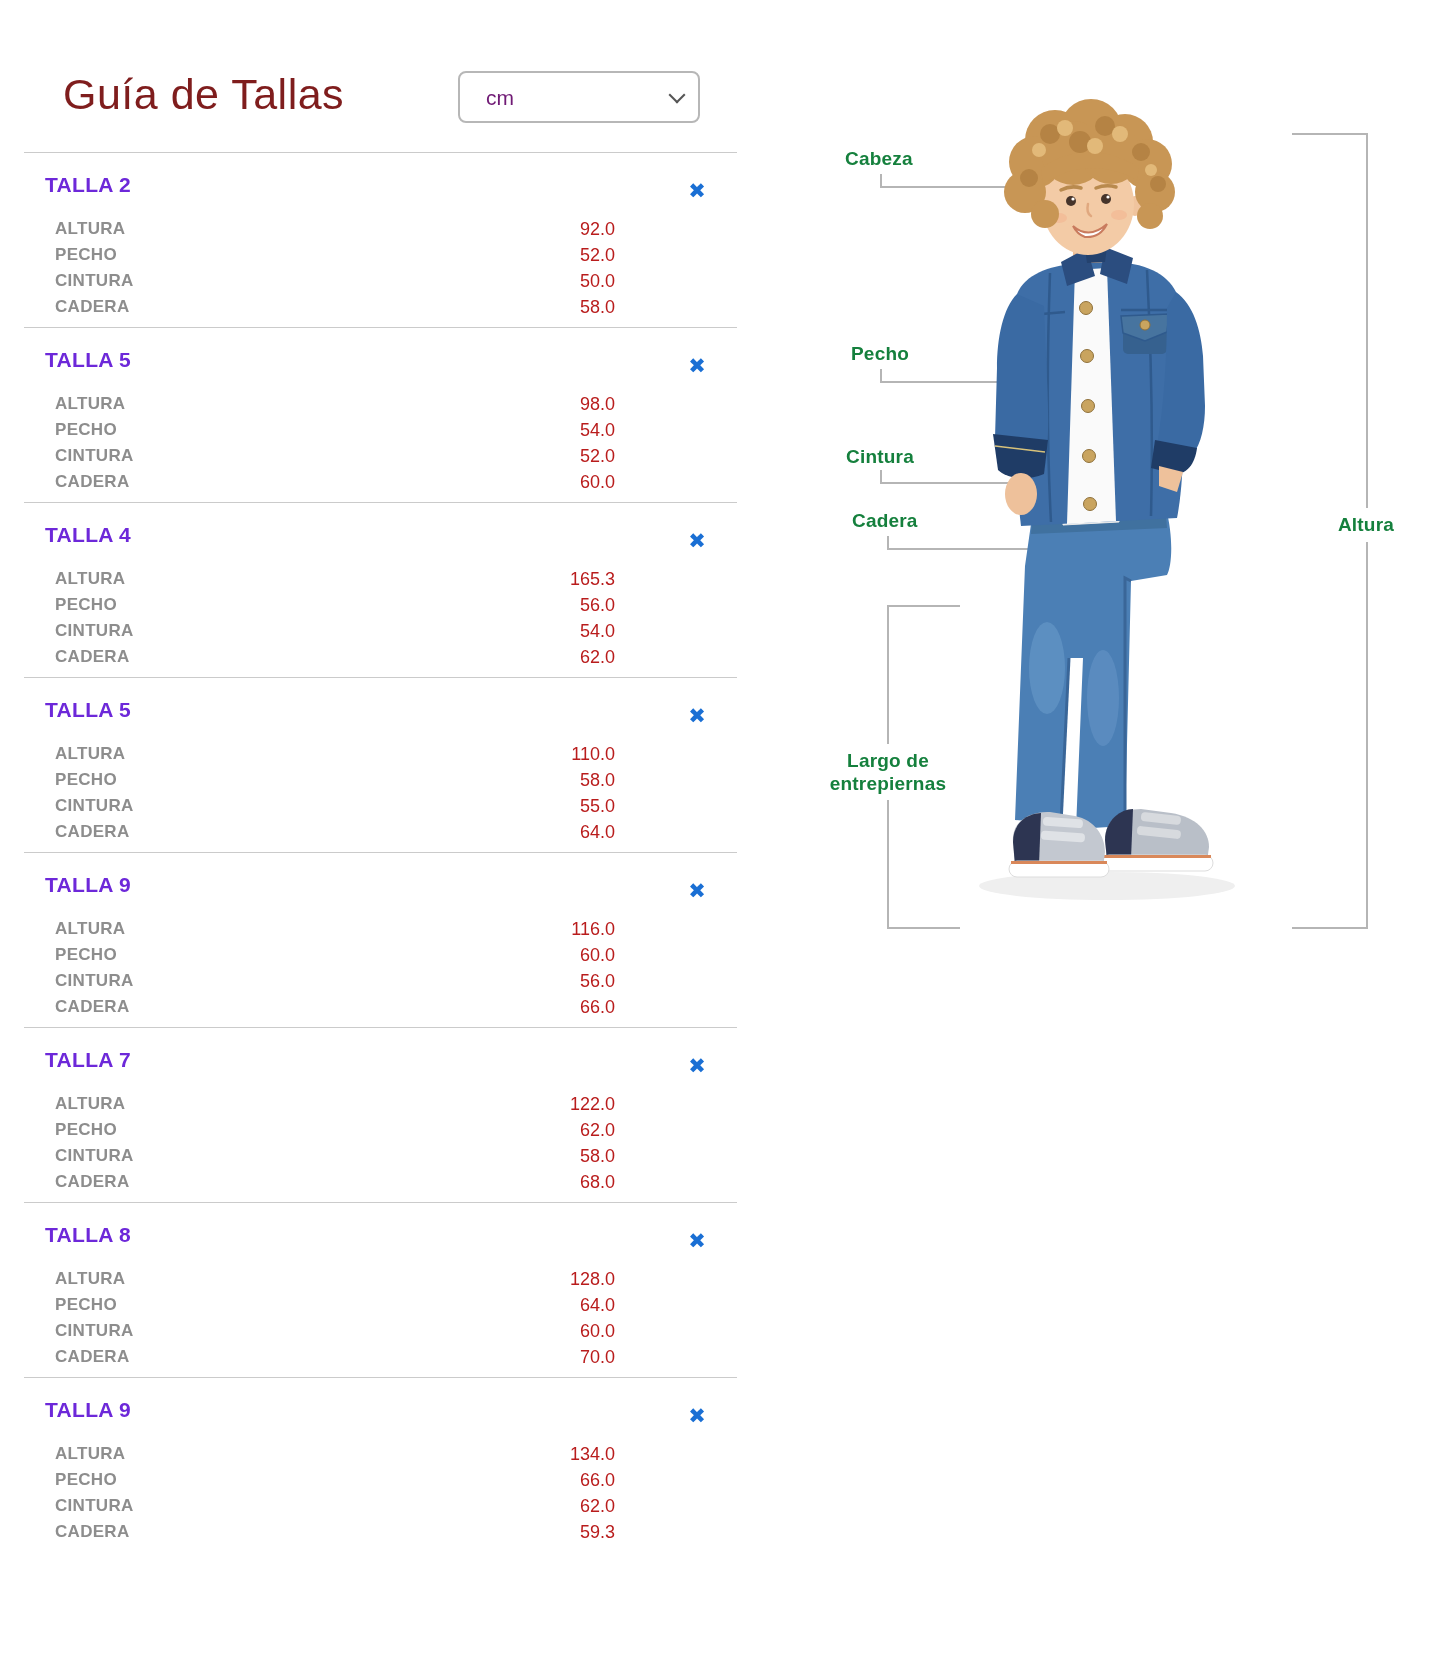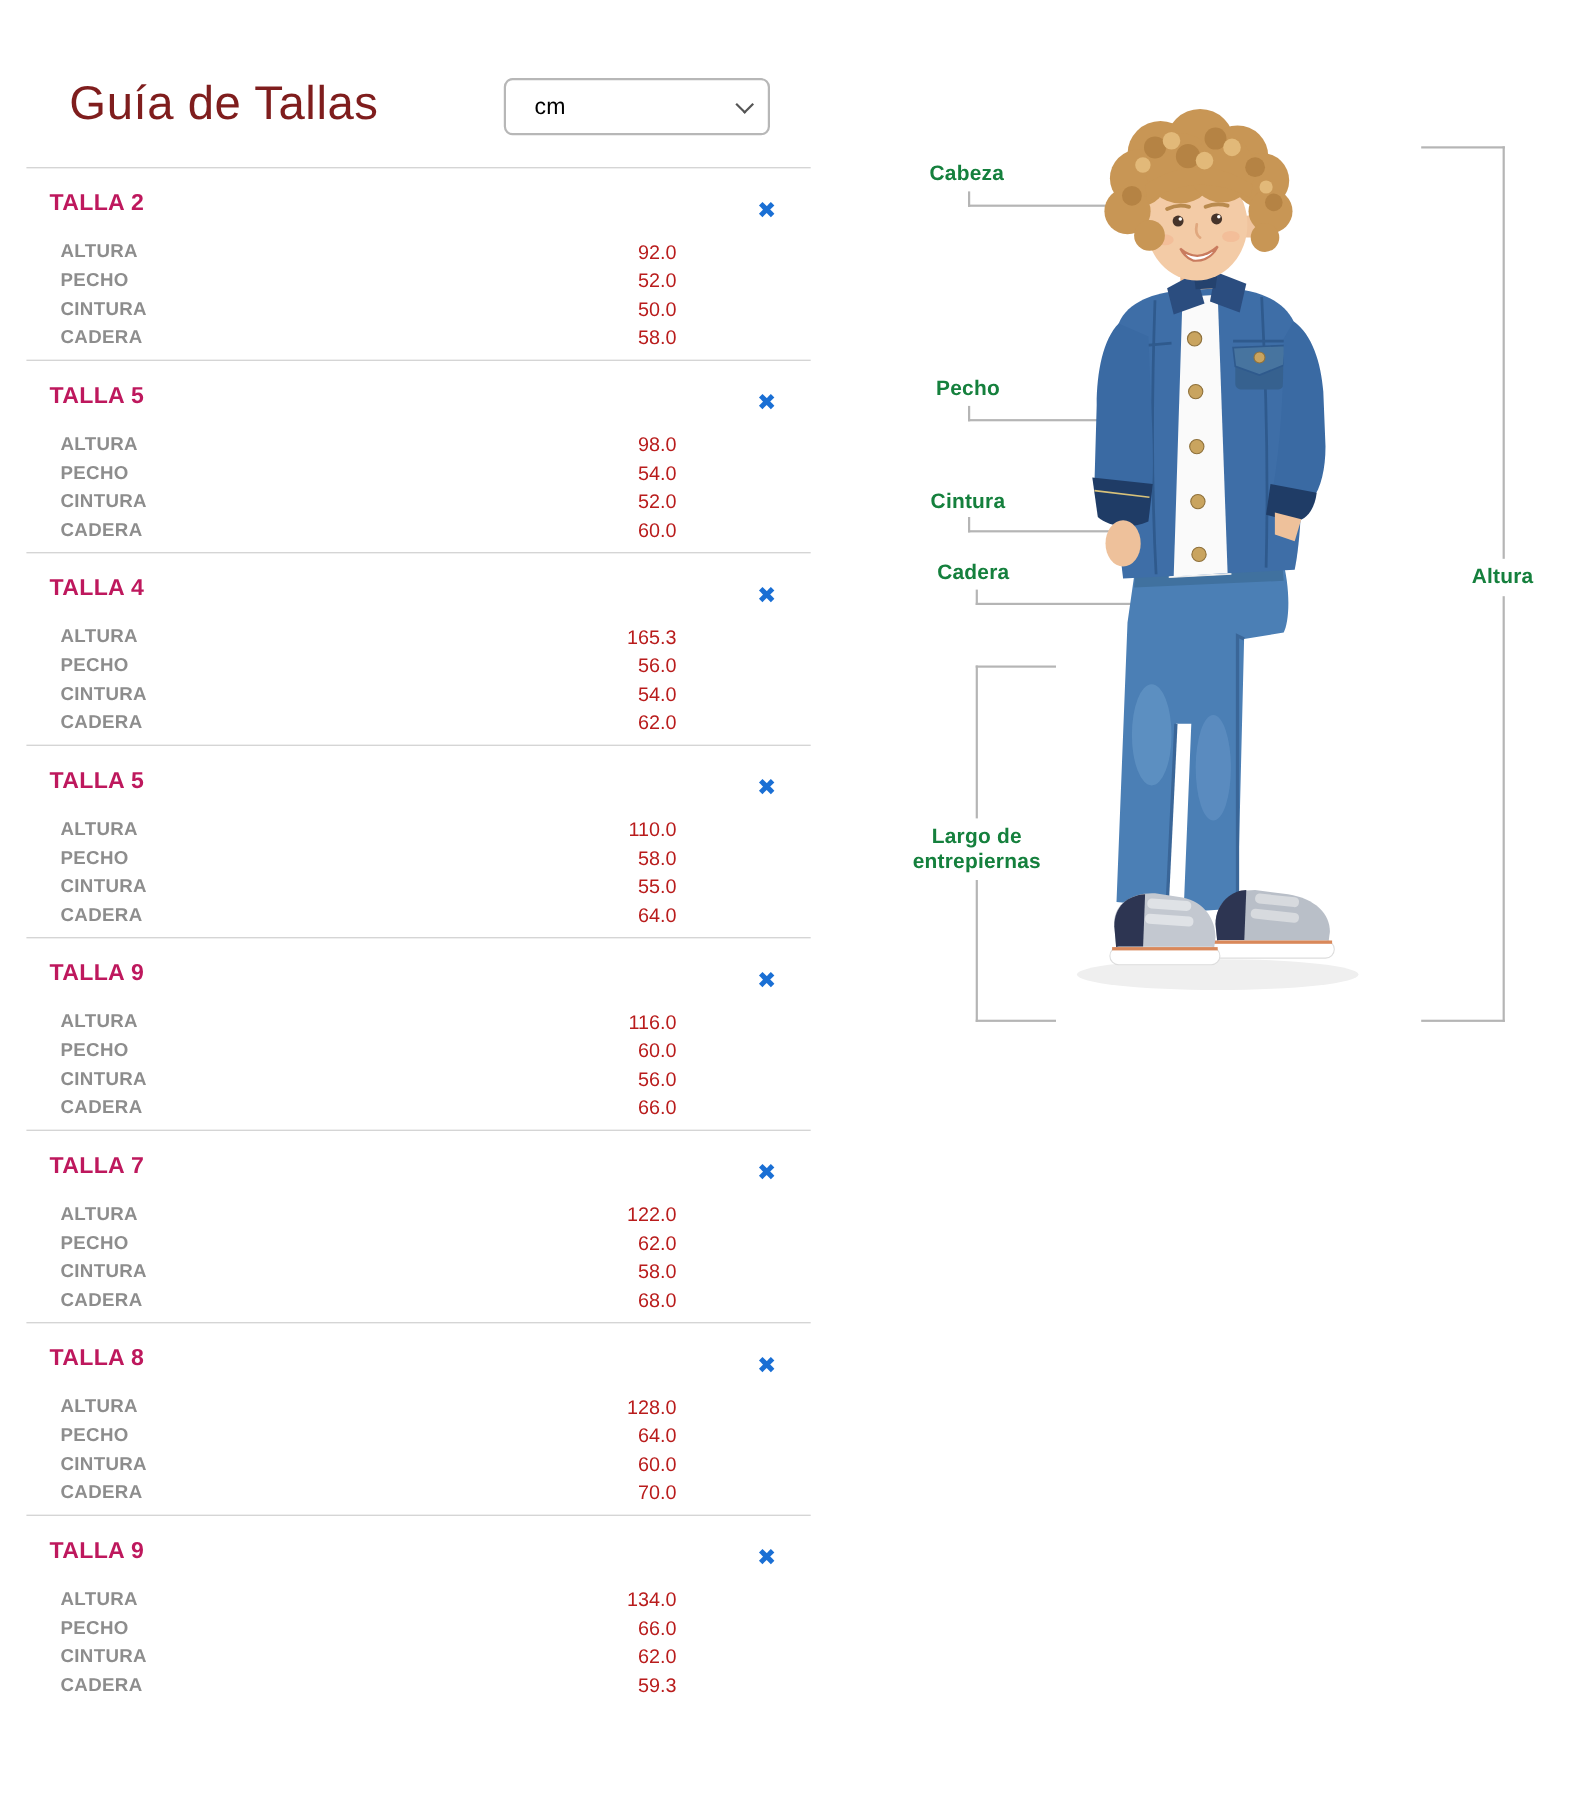--- a/index.html
+++ b/index.html
@@ -9,33 +9,33 @@
   }
   
   .page-title{
     position:absolute;left:63px;top:70px;margin:0;
     font-size:43px;font-weight:400;color:#7f1d1d;letter-spacing:.5px;
   }
   .select-wrap{position:absolute;left:458px;top:71px;width:242px;height:52px;}
   .unit-select{
     -webkit-appearance:none;appearance:none;
     width:100%;height:100%;border:2px solid #b7b7b7;border-radius:8px;
-    background:#fff;padding:0 40px 0 26px;font-size:21px;color:#000000;
+    background:#fff;padding:0 40px 0 26px;font-size:21px;color:#701a75;
     font-family:"Liberation Sans",sans-serif;outline:none;
   }
   .chevron{
     position:absolute;right:17px;top:18px;width:10px;height:10px;
     border-right:2px solid #555;border-bottom:2px solid #555;
     transform:rotate(45deg);pointer-events:none;
   }
   .size-panel{position:absolute;left:24px;top:152px;width:713px;}
   .size-block{position:relative;height:174px;border-top:1px solid #cbcbcb;}
   .size-head h2{
     position:absolute;left:21px;top:20px;margin:0;
-    font-size:21px;font-weight:700;color:#be185d;letter-spacing:.3px;
+    font-size:21px;font-weight:700;color:#6d28d9;letter-spacing:.3px;
   }
   .close-btn{
     position:absolute;right:25px;top:24px;width:30px;height:28px;
     background:none;border:none;padding:0;cursor:pointer;
     font-family:"DejaVu Sans",sans-serif;font-size:21px;font-weight:700;
     color:#1a6fd4;line-height:28px;text-align:center;
   }
   .rows{position:absolute;left:31px;top:63px;width:560px;}
   .row{display:flex;justify-content:space-between;height:26px;line-height:26px;}
   .mlabel{font-size:17px;font-weight:700;color:#8d8d8d;letter-spacing:.3px;}

